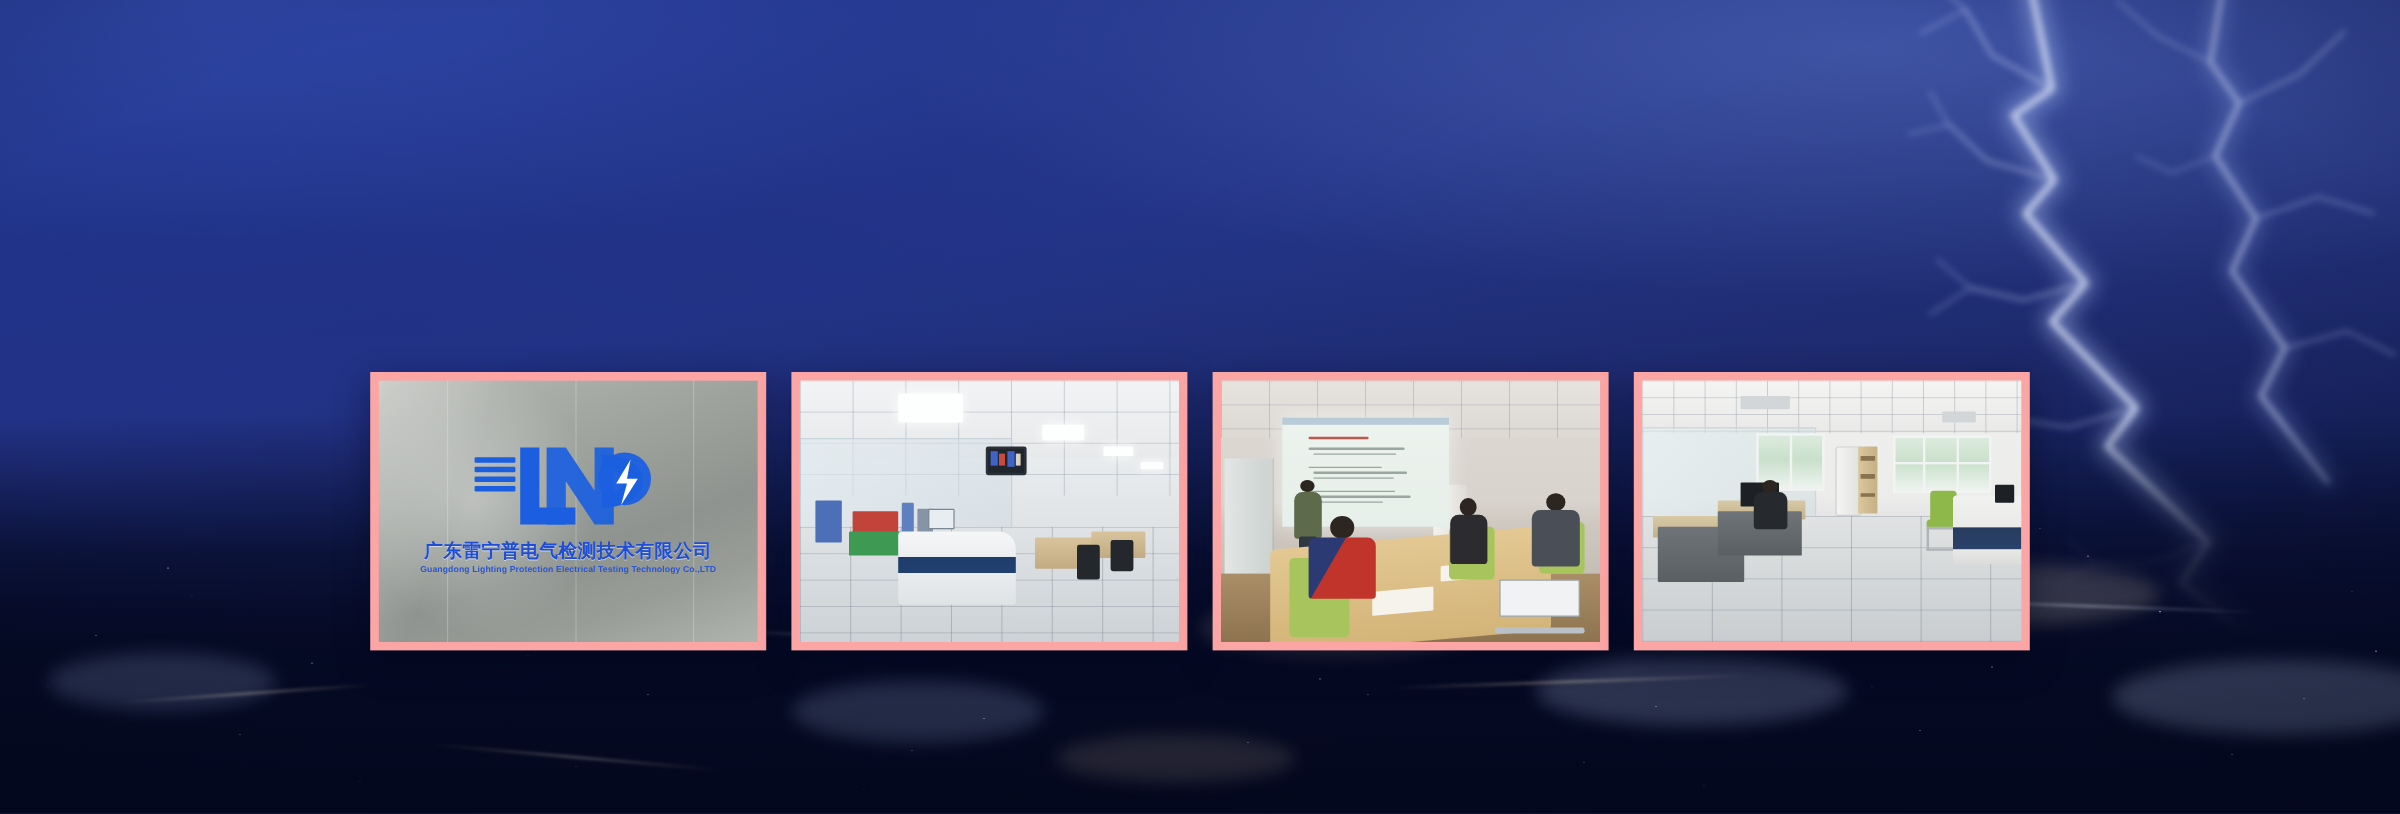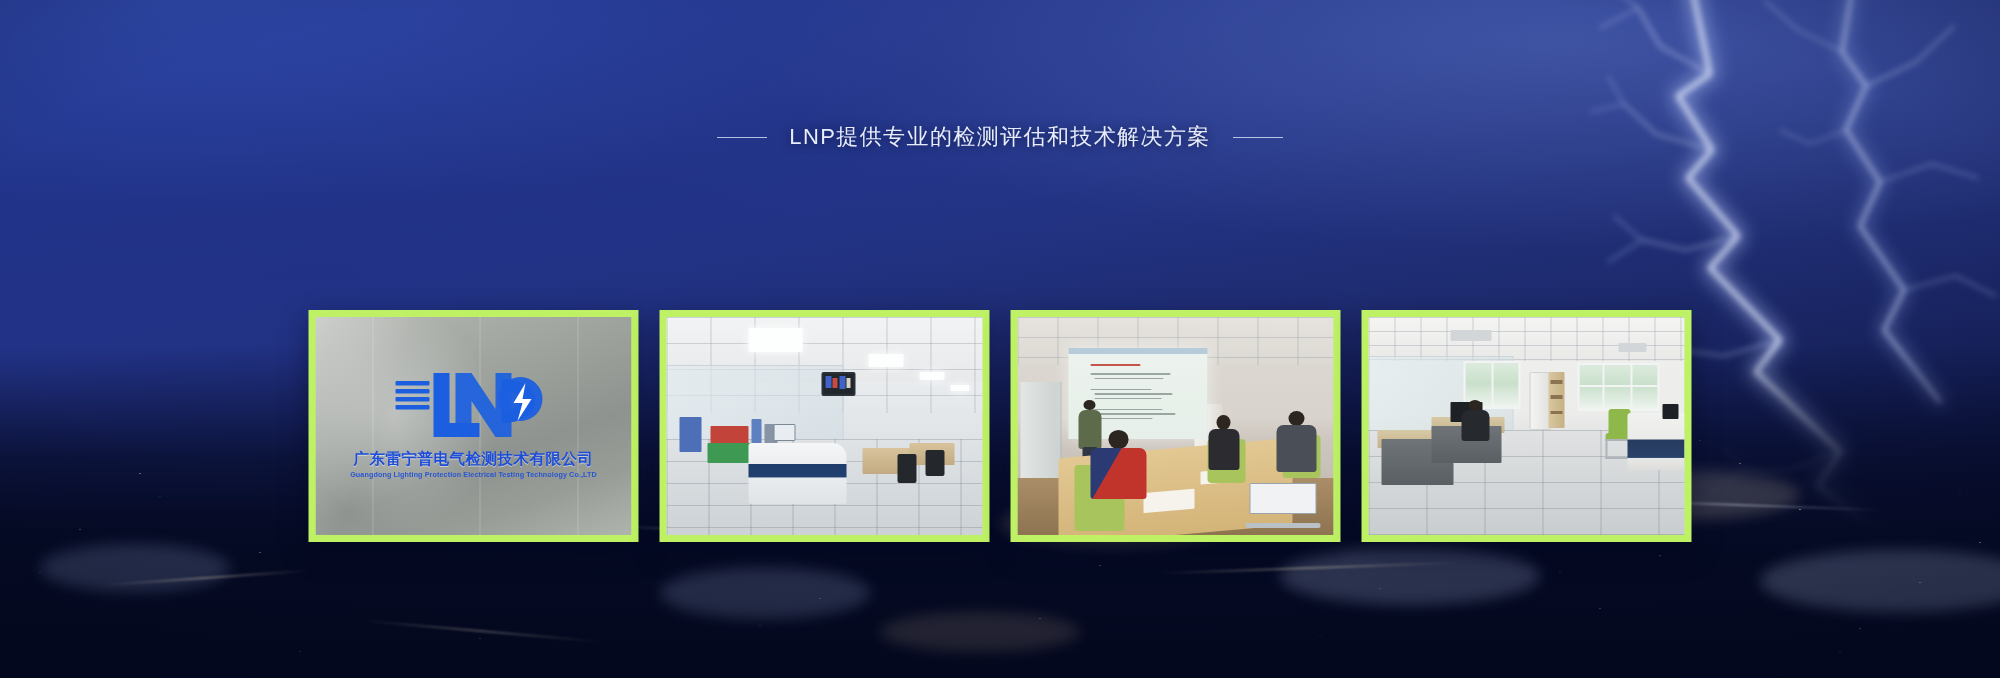--- a/index.html
+++ b/index.html
@@ -156,21 +156,21 @@
 
   
   .gallery{
     position:absolute; z-index:7;
     left:50%; transform:translateX(-50%);
     top:310px;
     display:flex; gap:21px;
   }
   .card{
     width:330px; height:232px;
-    background:#bef264;
+    background:#fca5a5;
     padding:7px;
     box-shadow:0 10px 26px rgba(2,7,30,.48);
   }
   .shot{ position:relative; width:100%; height:100%; overflow:hidden; }
 
   
   .wall{
     position:absolute; inset:0;
     background:
       linear-gradient(110deg, rgba(255,255,255,.30) 0%, rgba(255,255,255,0) 26%),
@@ -334,25 +334,20 @@
     <div class="streak st-4"></div>
     <div class="streak st-5"></div>
     <div class="lights l1"></div>
     <div class="lights l2"></div>
     <div class="lights l3"></div>
   </div>
 
   <div class="sky-vignette"></div>
 
   <div class="copy">
-    <div class="subline">
-      <span class="rule"></span>
-      <span>LNP提供专业的检测评估和技术解决方案</span>
-      <span class="rule"></span>
-    </div>
   </div>
 
   <div class="gallery">
 
     <div class="card">
       <div class="shot">
         <div class="wall"></div>
         <div class="wall-hl"></div>
         <div class="wall-seam" style="left:18%"></div>
         <div class="wall-seam" style="left:52%"></div>

